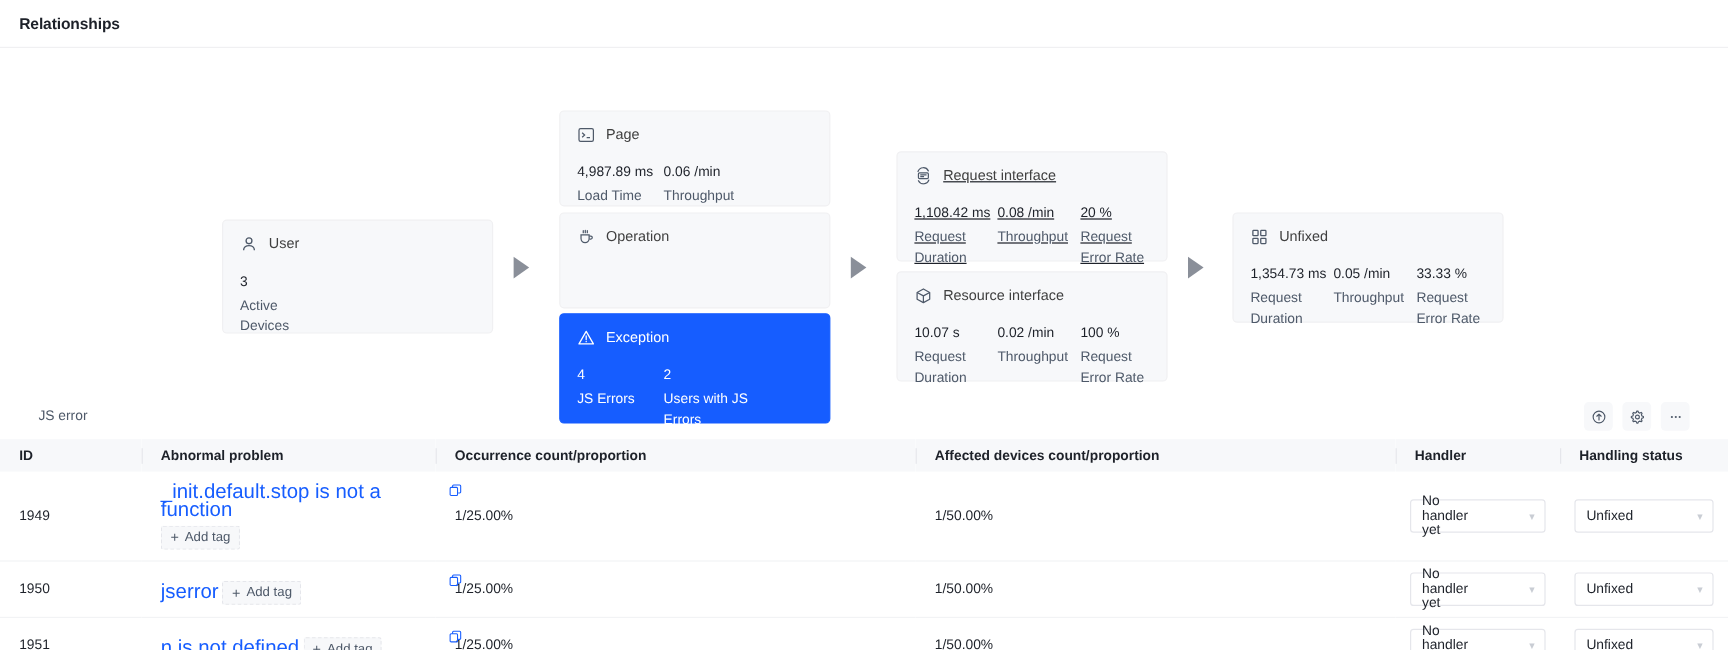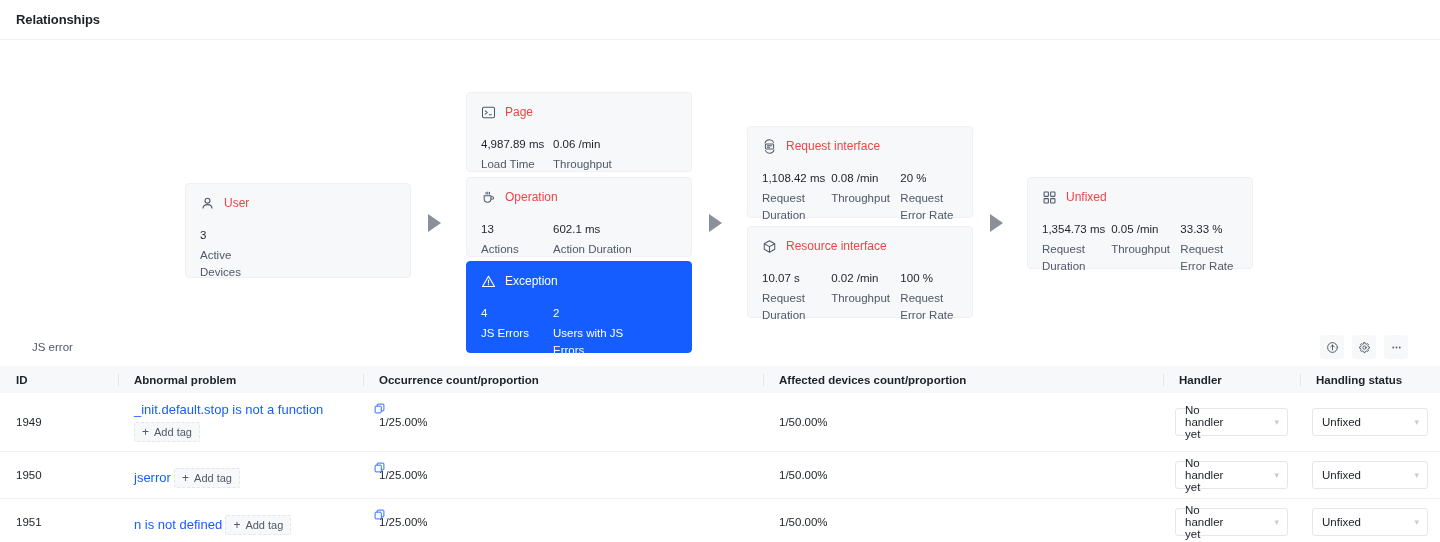--- a/index.html
+++ b/index.html
@@ -51,21 +51,21 @@
   }
   .node-icon {
     width: 15px; height: 15px;
     flex: 0 0 15px;
     display: block;
     color: #4e5969;
   }
   .node.active .node-icon { color: #ffffff; }
   .node-title {
     font-size: 12px;
-    color: #ef4444;
+    color: #404040;
     line-height: 15px;
   }
   .node.active .node-title { color: #ffffff; }
 
   .metrics { display: flex; }
   .metric { display: flex; flex-direction: column; }
   .metric .val {
     font-size: 11.5px;
     color: #1d2129;
     line-height: 17px;
@@ -77,21 +77,21 @@
     line-height: 17px;
   }
   .node.active .metric .val,
   .node.active .metric .lbl { color: #ffffff; }
 
   
   #node-user      { left: 185px; top: 143px; width: 226px; height: 95px; }
   #node-page      { left: 466px; top: 52px;  width: 226px; height: 80px; }
   #node-operation { left: 466px; top: 137px; width: 226px; height: 80px; }
   #node-exception { left: 466px; top: 221px; width: 226px; height: 92px; }
-  #node-request   { left: 747px; top: 86px;  width: 226px; height: 92px; }
+  #node-request   { left: 747px; top: 86px;  width: 226px; height: 92px; text-decoration: underline; }
   #node-resource  { left: 747px; top: 186px; width: 226px; height: 92px; }
   #node-service   { left: 1027px; top: 137px; width: 226px; height: 92px; }
 
   #node-user .metrics .metric,
   #node-page .metrics .metric,
   #node-operation .metrics .metric { width: 72px; }
   #node-exception .metrics .metric { width: 72px; }
   #node-request .metrics .metric,
   #node-resource .metrics .metric,
   #node-service .metrics .metric { width: 72px; }
@@ -170,21 +170,21 @@
   .col-id      { width: 118px; }
   .col-problem { width: 245px; }
   .col-occ     { width: 400px; }
   .col-dev     { width: 400px; }
   .col-handler { width: 137px; }
   .col-status  { width: 140px; }
 
   .problem-cell { position: relative; }
   .problem-link {
     color: #165dff;
-    font-size: 13px;
+    font-size: 17px;
     line-height: 15px;
     text-decoration: none;
     cursor: pointer;
     display: inline-block;
   }
   .copy-icon {
     position: absolute;
     right: -22px;
     top: 10px;
     width: 11px; height: 11px;
@@ -284,30 +284,20 @@
   <div class="node" id="node-operation">
     <div class="node-head">
       <span class="node-icon">
         <svg viewBox="0 0 16 16" fill="none" stroke="currentColor" stroke-width="1.1">
           <path d="M3.4 6.2h7.2v3.2a3.6 3.6 0 0 1-3.6 3.6H7a3.6 3.6 0 0 1-3.6-3.6z"></path>
           <path d="M10.8 7.2h1.3a1.3 1.3 0 0 1 0 2.6h-1.3"></path>
           <path d="M5.4 2.4v1.8M7.2 2.1v2.1M9 2.4v1.8" stroke-linecap="round"></path>
         </svg>
       </span>
       <span class="node-title">Operation</span>
-    </div>
-    <div class="metrics">
-      <div class="metric">
-        <span class="val">13</span>
-        <span class="lbl">Actions</span>
-      </div>
-      <div class="metric" style="width:100px">
-        <span class="val">602.1 ms</span>
-        <span class="lbl">Action Duration</span>
-      </div>
     </div>
   </div>
 
   <div class="node active" id="node-exception">
     <div class="node-head">
       <span class="node-icon">
         <svg viewBox="0 0 16 16" fill="none" stroke="currentColor" stroke-width="1.15" stroke-linejoin="round">
           <path d="M8 2.3 14.4 13.4H1.6z"></path>
           <path d="M8 6.4v3.1M8 11.3v.1" stroke-linecap="round"></path>
         </svg>

